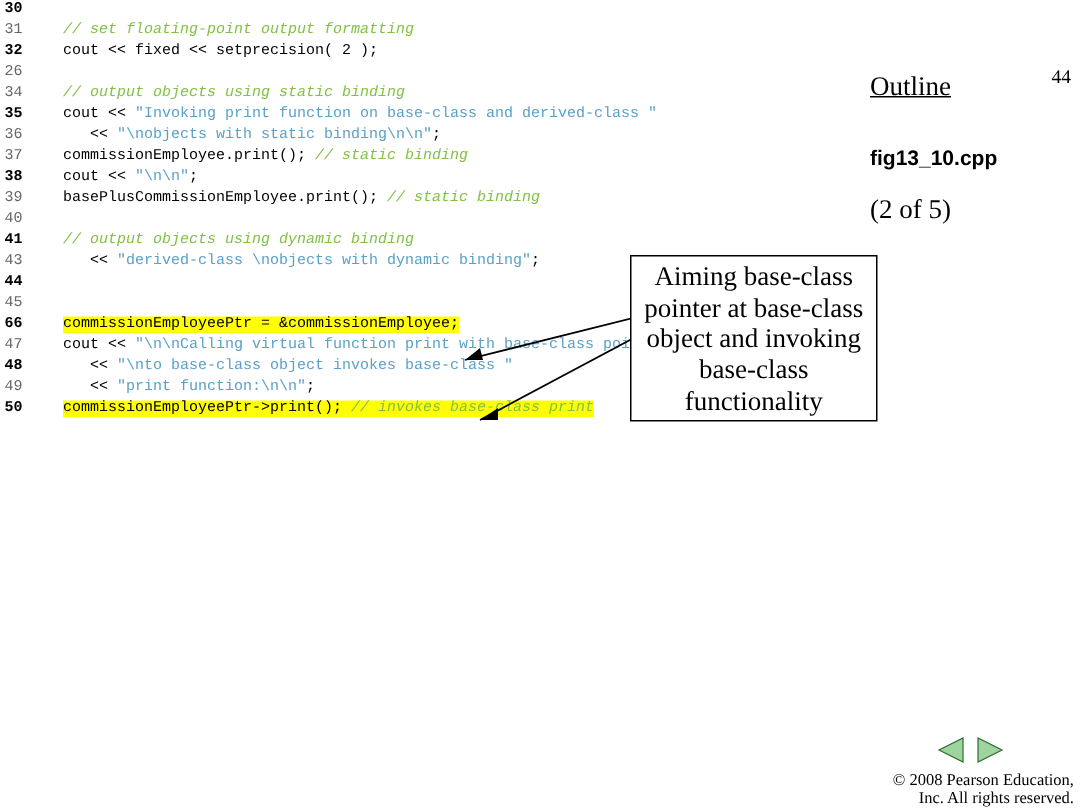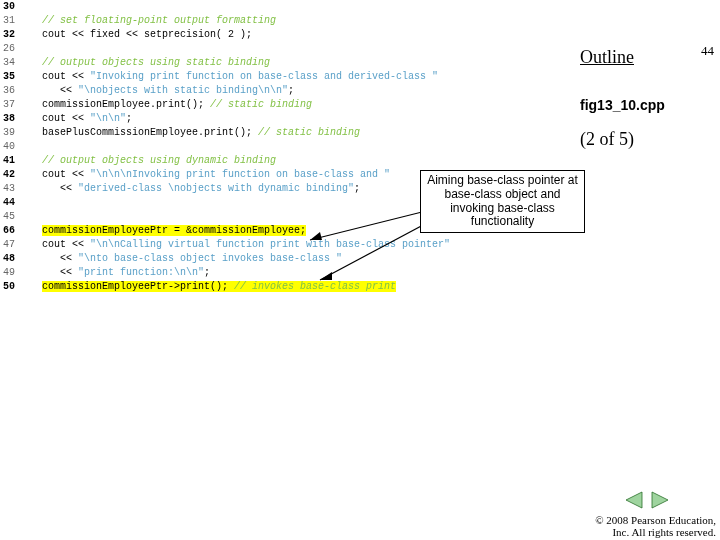--- a/index.html
+++ b/index.html
@@ -40,22 +40,22 @@
   .comment { color: #83c146; font-style: italic; }
   .str { color: #5aa0c8; }
   .hl { background: #ffff00; }
   .callout {
     position: absolute;
     left: 420px;
     top: 170px;
     width: 165px;
     border: 1px solid #000;
     background: #fff;
-    font-family: Liberation Sans, sans-serif;
-    font-size: 12px;
+    font-family: Liberation Serif, serif;
+    font-size: 18px;
     text-align: center;
     padding: 3px 4px;
     line-height: 1.15;
   }
   .arrow-svg {
     position: absolute;
     left: 300px;
     top: 195px;
     pointer-events: none;
   }
@@ -161,24 +161,20 @@
       <span class="lineno">39</span>
       <span class="code"><span>   basePlusCommissionEmployee.print(); </span><span class="comment">// static binding</span></span>
     </div>
     <div class="code-line">
       <span class="lineno">40</span>
       <span class="code"></span>
     </div>
     <div class="code-line">
       <span class="lineno bold">41</span>
       <span class="code"><span>   </span><span class="comment">// output objects using dynamic binding</span></span>
-    </div>
-    <div class="code-line">
-      <span class="lineno bold">42</span>
-      <span class="code"><span>   cout &lt;&lt; </span><span class="str">"\n\n\nInvoking print function on base-class and "</span></span>
     </div>
     <div class="code-line">
       <span class="lineno">43</span>
       <span class="code"><span>      &lt;&lt; </span><span class="str">"derived-class \nobjects with dynamic binding"</span><span>;</span></span>
     </div>
     <div class="code-line">
       <span class="lineno bold">44</span>
       <span class="code"></span>
     </div>
     <div class="code-line">

